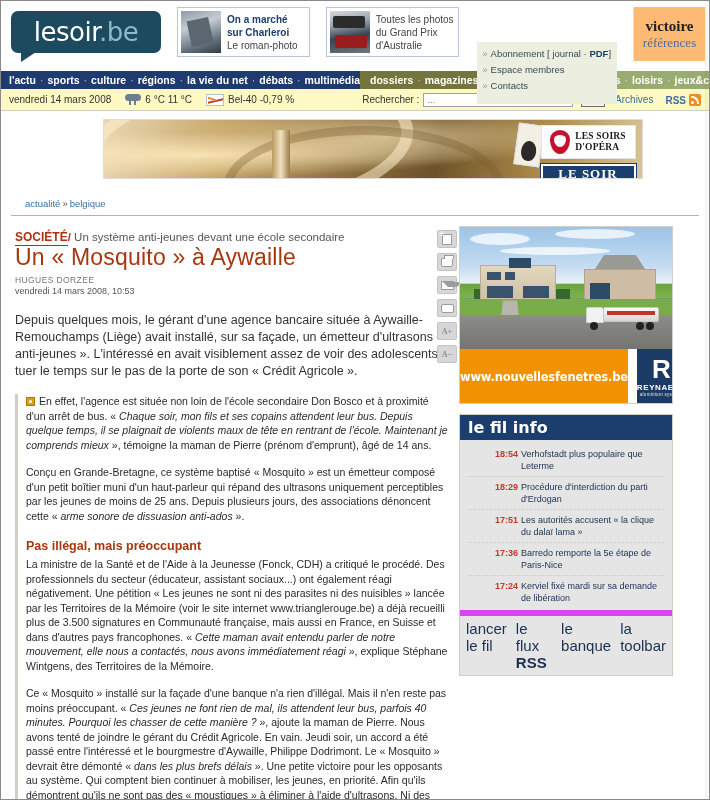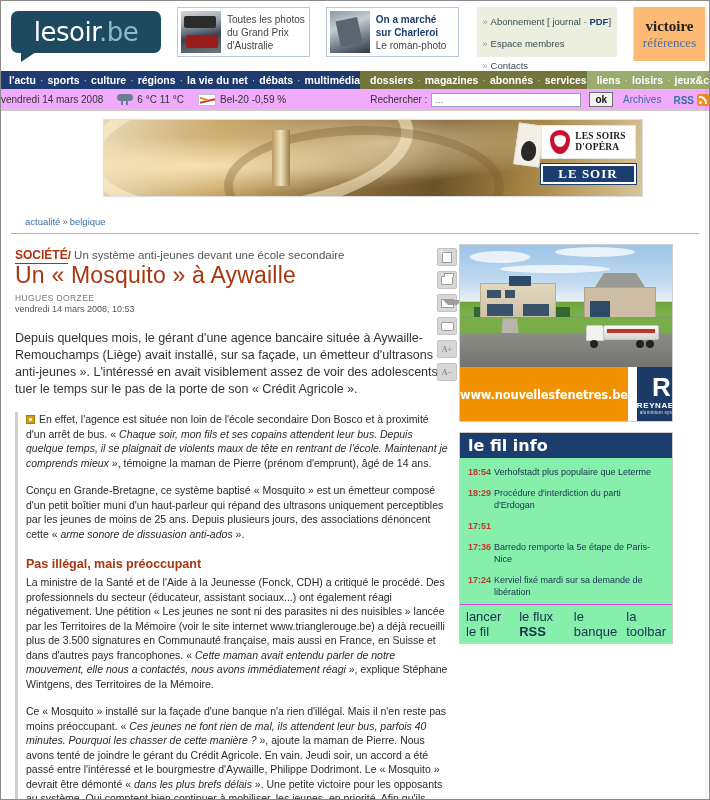--- a/index.html
+++ b/index.html
@@ -86,25 +86,26 @@
     background:#5b6670; transform:rotate(-12deg);
   }
   .promo-lines { font-size: 10px; line-height: 13px; color: #1b3e6f; }
   .promo-lines .b { font-weight: bold; color:#1b3e6f; }
   .promo-lines .sub { color:#444; font-weight: normal; }
 
   .header-links {
     width: 152px;
     margin-left: 8px;
     background: #eceee0;
-    height: 50px;
+    height: 62px;
     padding: 4px 6px;
     font-size: 9.5px;
     color: #3b4a52;
-    line-height: 22px;
+    line-height: 16px;
+    margin-top: 35px;
   }
   .header-links div { white-space: nowrap; }
   .hl-arrow { color:#8a98a2; font-size:9px; margin-right:3px; }
   .header-links .pdf { color:#1b3e6f; font-weight:bold; }
 
   .victoire {
     width: 92px; height: 54px;
     margin-left: 6px;
     background: #fdba74;
     display:flex; flex-direction:column;
@@ -141,25 +142,25 @@
     display:flex; align-items:center; padding-left:10px; gap:4px;
   }
   .nav a { color:#fff; text-decoration:none; white-space:nowrap; }
   .nav .sep { color:#b9c0d4; font-weight:normal; }
   .nav-mid .sep { color:#c3c397; }
   .nav-right .sep { color:#d6e0c0; }
 
   
   .subbar {
     height: 22px;
-    background:#f0abfc;
+    background:#fef9c3;
     border-bottom: 1px solid #cfcfc2;
     display:flex; align-items:center;
     font-size:10px; color:#333;
-    padding: 0 0;
+    padding: 0 8px;
   }
   .subbar .date { color:#333; }
   .weather-icon {
     width:16px; height:11px; position:relative; margin:0 4px 0 14px;
     display:inline-block;
   }
   .weather-icon:before {
     content:""; position:absolute; left:0; top:0;
     width:16px; height:7px; background:#6c7f93; border-radius:4px;
   }
@@ -219,21 +220,21 @@
     border-radius:0 7px 0 0;
   }
 
   
   .banner-area {
     padding: 8px 0 0 0;
     background:#fff;
     display:flex; justify-content:center;
   }
   .banner {
-    width: 540px; height: 78px;
+    width: 540px; height: 60px;
     border:1px solid #ddd;
     position:relative; overflow:hidden;
     background:
       radial-gradient(ellipse at 18% 60%, rgba(255,235,190,.85) 0%, rgba(190,150,80,0) 45%),
       radial-gradient(ellipse at 52% 30%, rgba(250,230,185,.7) 0%, rgba(150,110,55,0) 50%),
       linear-gradient(100deg,#e8d7b3 0%,#c9a86a 22%,#8c6f3e 45%,#6b5228 62%,#a98747 80%,#d9c59a 100%);
     margin-left: 35px;
   }
   .banner .arc {
     position:absolute; left:-20px; top:-44px;
@@ -463,80 +464,80 @@
     font-family:"Liberation Sans", sans-serif;
     font-size:26px; font-weight:bold; line-height:24px;
   }
   .ad-brand .nm { font-size:8px; font-weight:bold; letter-spacing:.6px; margin-top:2px; }
   .ad-brand .tg { font-size:4.5px; letter-spacing:.3px; opacity:.85; }
 
   
   .fil {
     width:214px; margin-top:10px;
     border:1px solid #cfcfc4;
-    background:#86efac;
+    background:#e5e5e5;
   }
   .fil-head {
     background:#1b3e6f; color:#fff;
     font-size:16px; font-weight:bold;
     padding:3px 8px;
     font-family:"DejaVu Sans", sans-serif;
   }
   .fil-list { padding: 4px 8px 2px 8px; }
   .fil-item {
     display:flex; align-items:baseline;
     font-size:9px; line-height:12px;
     padding: 4px 0 4px 0;
     border-bottom:1px dotted #ccccb8;
   }
   .fil-item:last-child { border-bottom:none; }
-  .fil-time { color:#c0392b; font-weight:bold; width:26px; flex:0 0 26px; }
+  .fil-time { color:#c0392b; font-weight:bold; width:26px; flex:0 0 26px;margin-left:27px; }
   .fil-txt { color:#1a3050; text-decoration:none; }
   .fil-foot {
-    border-top:1px solid #d946ef;
+    border-top:6px solid #d946ef;
     padding:4px 6px; display:flex; gap:9px;
-    font-size:13px;
+    font-size:15px;
   }
   .fil-foot a { color:#1a3050; text-decoration:none; }
   .fil-foot .rssb { font-weight:bold; }
 
   .scroll-shadow {
     position:absolute; right:0; top:0; width:4px; height:800px;
     background: linear-gradient(90deg, rgba(0,0,0,.06), rgba(0,0,0,0));
   }
 </style>
 </head>
 <body>
 
 <div class="page">
 
   <div class="header">
     <div class="logo-wrap">
       <div class="logo">
         <span class="logo-text"><span>lesoir</span><span class="be">.be</span></span>
-      </div>
-    </div>
-
-    <div class="promo">
-      <div class="promo-thumb f1"></div>
-      <div class="promo-lines">
-        <div class="sub">Toutes les photos</div>
-        <div class="sub">du Grand Prix d'Australie</div>
       </div>
     </div>
 
     <div class="promo">
       <div class="promo-thumb ch"></div>
       <div class="promo-lines">
         <div class="b">On a marché</div>
         <div class="b">sur Charleroi</div>
         <div class="sub">Le roman-photo</div>
       </div>
     </div>
 
+    <div class="promo">
+      <div class="promo-thumb f1"></div>
+      <div class="promo-lines">
+        <div class="sub">Toutes les photos</div>
+        <div class="sub">du Grand Prix d'Australie</div>
+      </div>
+    </div>
+
     <div class="header-links">
       <div><span class="hl-arrow">»</span><span>Abonnement [ journal ·</span> <span class="pdf">PDF</span><span>]</span></div>
       <div><span class="hl-arrow">»</span><span>Espace membres</span></div>
       <div><span class="hl-arrow">»</span><span>Contacts</span></div>
     </div>
 
     <div class="victoire">
       <div class="v1">victoire</div>
       <div class="v2">références</div>
     </div>
@@ -574,21 +575,21 @@
         <span class="sep">·</span>
       <a>jeux&amp;concours</a>
     </div>
   </div>
 
   <div class="subbar">
     <span class="date">vendredi 14 mars 2008</span>
     <span class="weather-icon"></span>
     <span>6 °C 11 °C</span>
     <span class="bourse-icon"></span>
-    <span>Bel-20 -0,59 %</span>
+    <span>Bel-40 -0,79 %</span>
     <span class="spacer"></span>
     <label>Rechercher :</label>
     <input class="search-input" type="text" placeholder="..." style="">
     <button class="ok-btn">ok</button>
     <a class="archives" href="#">Archives</a>
     <a class="rss" href="#"><span>RSS</span><span class="rss-glyph"></span></a>
   </div>
 
   <div class="banner-area">
     <div class="banner">
@@ -705,20 +706,21 @@
           <div class="fil-item">
             <span class="fil-time">18:54</span>
             <a class="fil-txt" href="#">Verhofstadt plus populaire que Leterme</a>
           </div>
           <div class="fil-item">
             <span class="fil-time">18:29</span>
             <a class="fil-txt" href="#">Procédure d'interdiction du parti d'Erdogan</a>
           </div>
           <div class="fil-item">
             <span class="fil-time">17:51</span>
+            <a class="fil-txt" href="#">Les autorités accusent « la clique du dalaï lama »</a>
           </div>
           <div class="fil-item">
             <span class="fil-time">17:36</span>
             <a class="fil-txt" href="#">Barredo remporte la 5e étape de Paris-Nice</a>
           </div>
           <div class="fil-item">
             <span class="fil-time">17:24</span>
             <a class="fil-txt" href="#">Kerviel fixé mardi sur sa demande de libération</a>
           </div>
         </div>

